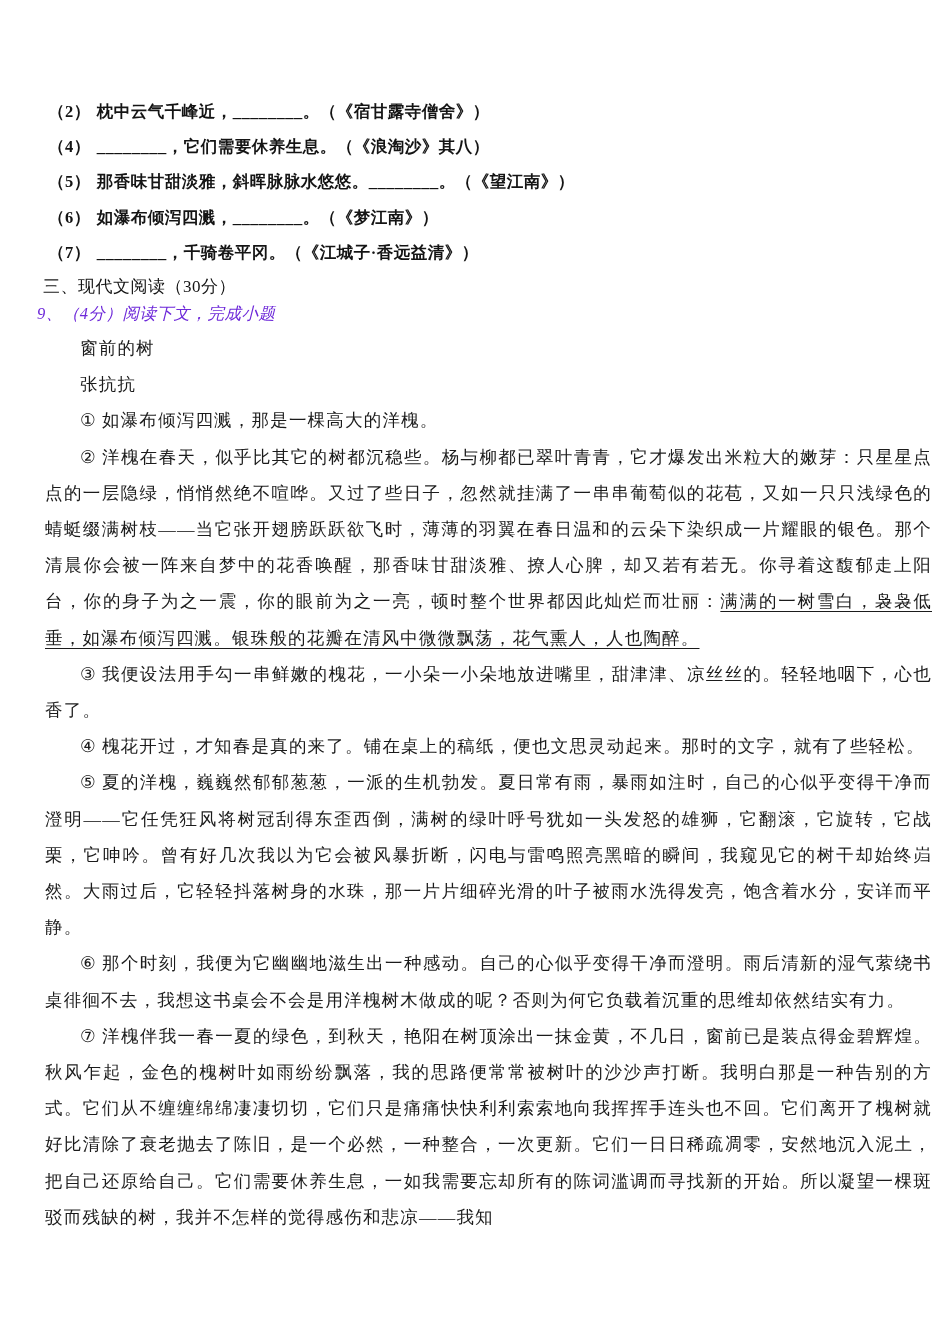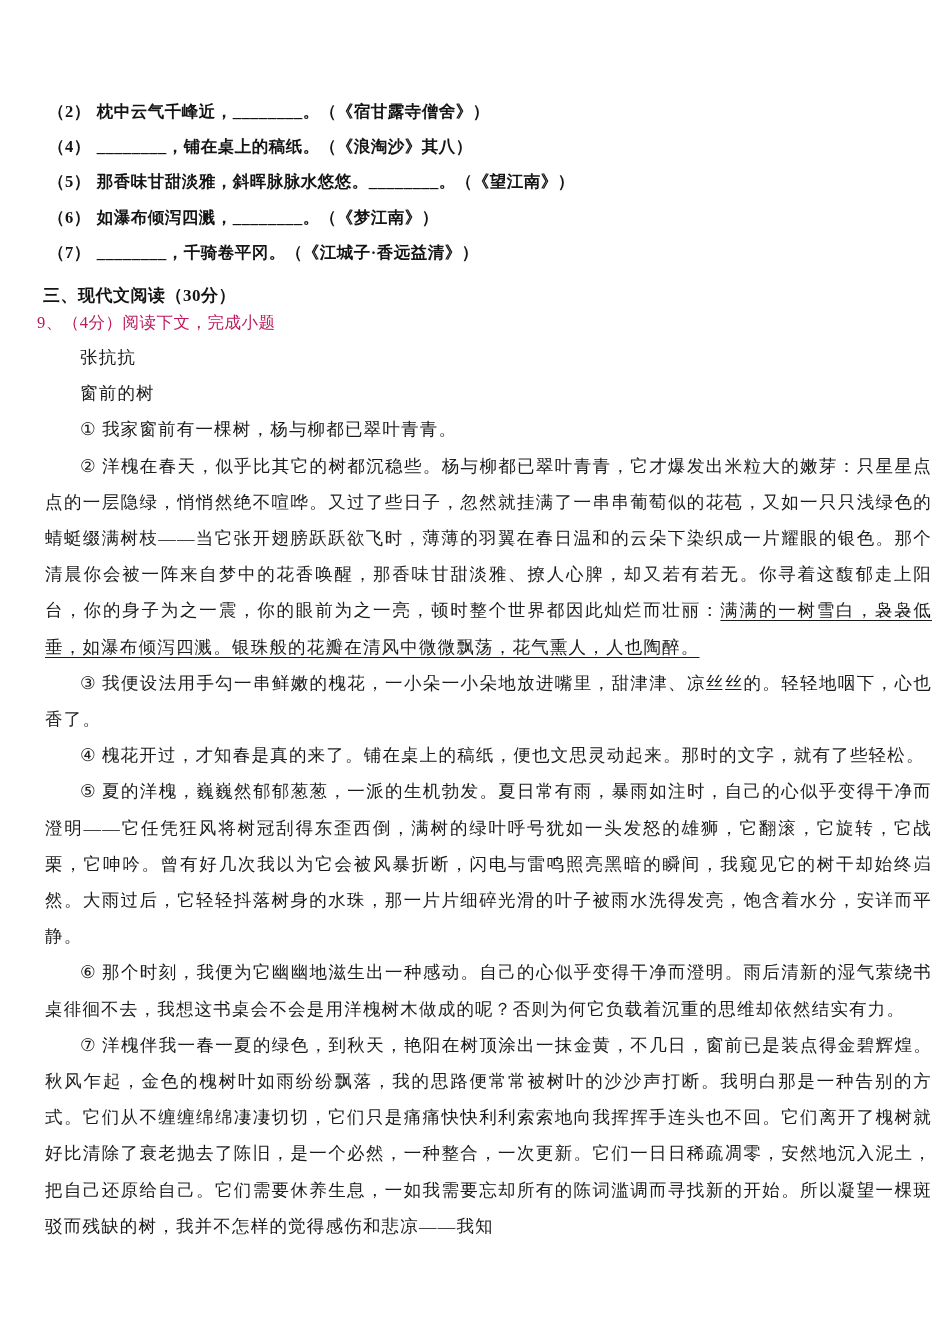--- a/index.html
+++ b/index.html
@@ -32,33 +32,34 @@
     line-height: 35.2px;
     letter-spacing: 0.5px;
     white-space: nowrap;
   }
   .fill-item .num {
     display: inline-block;
     margin-right: 6px;
   }
   
   .sec-heading {
-    margin: 12px 0 0 43px;
+    margin: 3px 0 0 43px;
     font-size: 17px;
-    font-weight: bold;
+    font-weight: normal;
     line-height: 27px;
     letter-spacing: 0.5px;
   }
   .q-intro {
     margin: 0 0 0 37px;
     font-size: 16.5px;
     font-weight: normal;
     line-height: 28px;
-    color: #be185d;
+    color: #6d28d9;
     letter-spacing: 0.5px;
+    font-style: italic;
   }
   
   .passage {
     margin: 2px 18px 0 45px;
     font-size: 17.5px;
     line-height: 36.2px;
     letter-spacing: 1.2px;
     text-align: justify;
     color: #1b1b1b;
   }
@@ -75,34 +76,34 @@
     text-decoration-thickness: 1px;
   }
 </style>
 </head>
 <body>
 
 <div class="page">
 
   <section class="fill-section">
     <p class="fill-item"><span class="num">（2）</span><span>枕中云气千峰近，________。（《宿甘露寺僧舍》）</span></p>
-    <p class="fill-item"><span class="num">（4）</span><span>________，铺在桌上的稿纸。（《浪淘沙》其八）</span></p>
+    <p class="fill-item"><span class="num">（4）</span><span>________，它们需要休养生息。（《浪淘沙》其八）</span></p>
     <p class="fill-item"><span class="num">（5）</span><span>那香味甘甜淡雅，斜晖脉脉水悠悠。________。（《望江南》）</span></p>
     <p class="fill-item"><span class="num">（6）</span><span>如瀑布倾泻四溅，________。（《梦江南》）</span></p>
     <p class="fill-item"><span class="num">（7）</span><span>________，千骑卷平冈。（《江城子·香远益清》）</span></p>
   </section>
 
   <h3 class="sec-heading">三、现代文阅读（30分）</h3>
   <p class="q-intro">9、（4分）阅读下文，完成小题</p>
 
   <div class="passage">
+    <p>窗前的树</p>
     <p>张抗抗</p>
-    <p>窗前的树</p>
 
-    <p><span class="pnum">①</span><span>我家窗前有一棵树，杨与柳都已翠叶青青。</span></p>
+    <p><span class="pnum">①</span><span>如瀑布倾泻四溅，那是一棵高大的洋槐。</span></p>
 
     <p><span class="pnum">②</span><span>洋槐在春天，似乎比其它的树都沉稳些。杨与柳都已翠叶青青，它才爆发出米粒大的嫩芽：只星星点点的一层隐绿，悄悄然绝不喧哗。又过了些日子，忽然就挂满了一串串葡萄似的花苞，又如一只只浅绿色的蜻蜓缀满树枝——当它张开翅膀跃跃欲飞时，薄薄的羽翼在春日温和的云朵下染织成一片耀眼的银色。那个清晨你会被一阵来自梦中的花香唤醒，那香味甘甜淡雅、撩人心脾，却又若有若无。你寻着这馥郁走上阳台，你的身子为之一震，你的眼前为之一亮，顿时整个世界都因此灿烂而壮丽：</span><span class="ul">满满的一树雪白，袅袅低垂，如瀑布倾泻四溅。银珠般的花瓣在清风中微微飘荡，花气熏人，人也陶醉。</span></p>
 
     <p><span class="pnum">③</span><span>我便设法用手勾一串鲜嫩的槐花，一小朵一小朵地放进嘴里，甜津津、凉丝丝的。轻轻地咽下，心也香了。</span></p>
 
     <p><span class="pnum">④</span><span>槐花开过，才知春是真的来了。铺在桌上的稿纸，便也文思灵动起来。那时的文字，就有了些轻松。</span></p>
 
     <p><span class="pnum">⑤</span><span>夏的洋槐，巍巍然郁郁葱葱，一派的生机勃发。夏日常有雨，暴雨如注时，自己的心似乎变得干净而澄明——它任凭狂风将树冠刮得东歪西倒，满树的绿叶呼号犹如一头发怒的雄狮，它翻滚，它旋转，它战栗，它呻吟。曾有好几次我以为它会被风暴折断，闪电与雷鸣照亮黑暗的瞬间，我窥见它的树干却始终岿然。大雨过后，它轻轻抖落树身的水珠，那一片片细碎光滑的叶子被雨水洗得发亮，饱含着水分，安详而平静。</span></p>
 
     <p><span class="pnum">⑥</span><span>那个时刻，我便为它幽幽地滋生出一种感动。自己的心似乎变得干净而澄明。雨后清新的湿气萦绕书桌徘徊不去，我想这书桌会不会是用洋槐树木做成的呢？否则为何它负载着沉重的思维却依然结实有力。</span></p>

